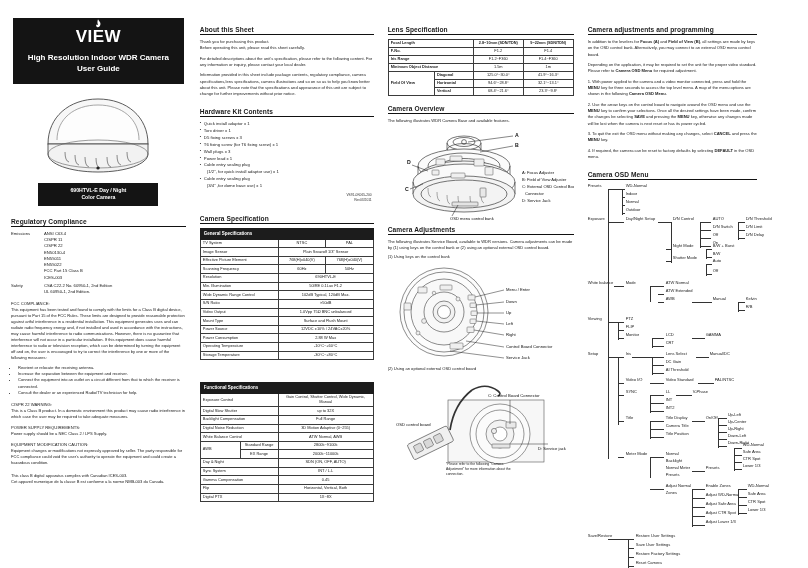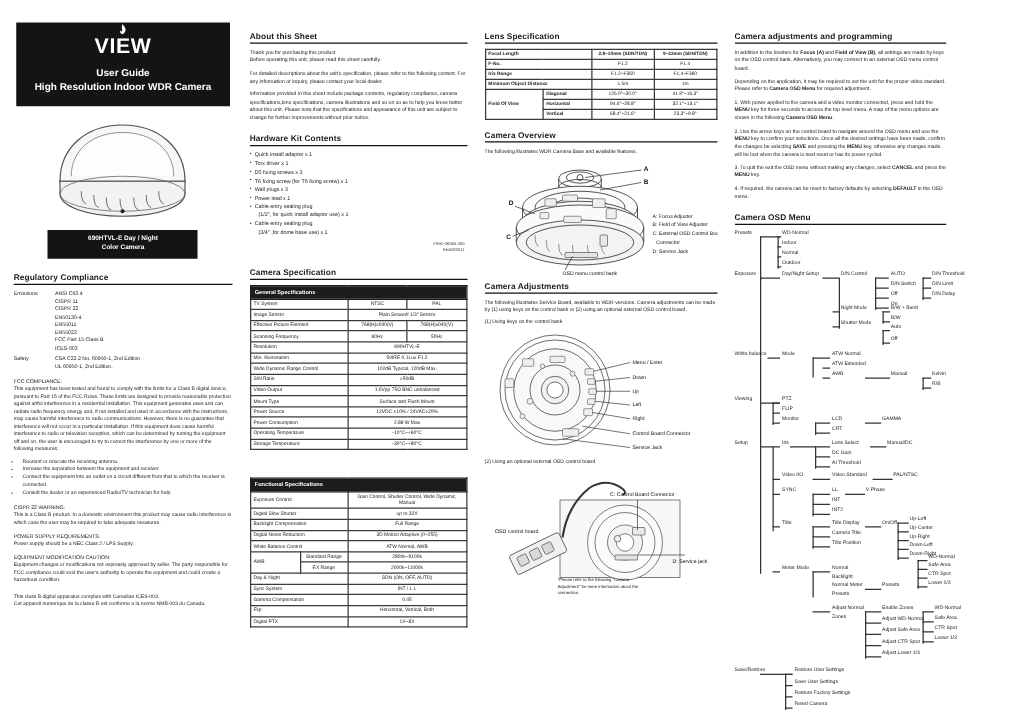--- a/index.html
+++ b/index.html
@@ -133,22 +133,22 @@
   <div class="col col1">
 
     <div class="cover-box">
       <div class="logo">
         <svg class="flame" viewBox="0 0 10 12">
           <path d="M5 0 C6.6 3 8.6 3.6 8 6.6 C7.5 9.3 5.8 10.4 4.4 10 C2.6 9.5 2.2 7.6 3.2 6.2 C3.6 7.4 4.3 7.6 4.6 7.2 C5.2 6.4 3.4 4.4 5 0 Z" fill="#ffffff"></path>
         </svg>
         <span>VIEW</span>
       </div>
       <div class="cover-title">
+        <div>High Resolution Indoor WDR Camera</div>
         <div>User Guide</div>
-        <div>High Resolution Indoor WDR Camera</div>
       </div>
     </div>
 
     <svg class="cam-art" width="150" height="92" viewBox="0 0 150 92">
       <ellipse cx="75" cy="56" rx="50" ry="14" fill="#fdfdfd" stroke="#4a4a4a" stroke-width="0.8"></ellipse>
       <path d="M25 56 C25 29 46 11 75 11 C104 11 125 29 125 56 Z" fill="#f7f7f7" stroke="#4a4a4a" stroke-width="0.9"></path>
       <path d="M34 52 C34 31 51 17 75 17 C99 17 116 31 116 52" fill="#ffffff" stroke="#5c5c5c" stroke-width="0.7" opacity="0.75"></path>
       <path d="M25 56 L25 66 C25 76 47 84 75 84 C103 84 125 76 125 66 L125 56 Z" fill="#f2f2f2" stroke="#4a4a4a" stroke-width="0.9"></path>
       <ellipse cx="75" cy="66" rx="50" ry="14" fill="none" stroke="#5c5c5c" stroke-width="0.6"></ellipse>
       <g stroke="#5a5a5a" stroke-width="0.7" fill="none">

